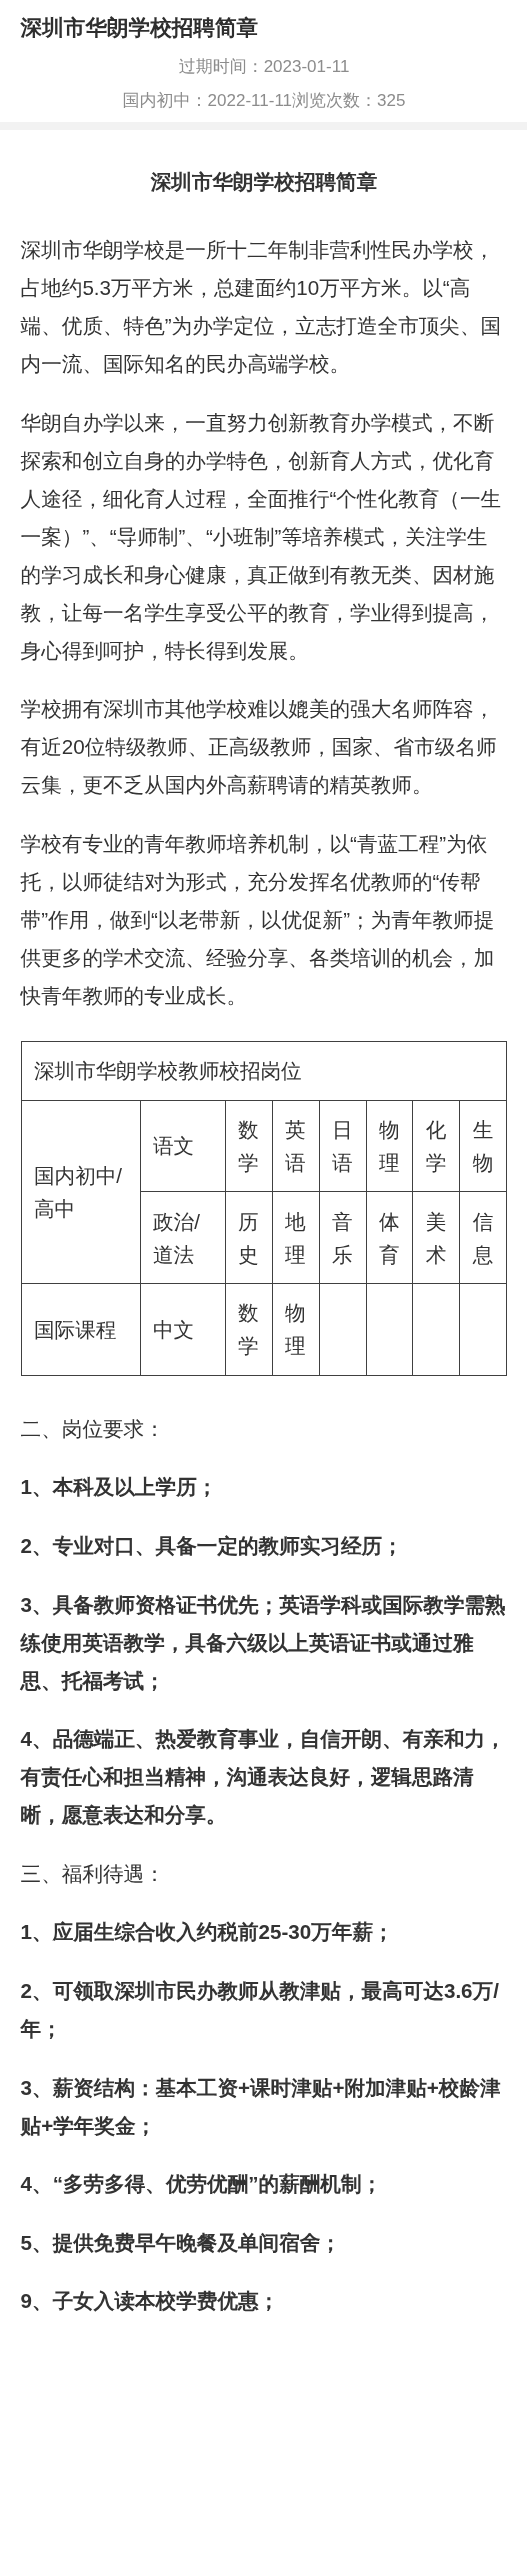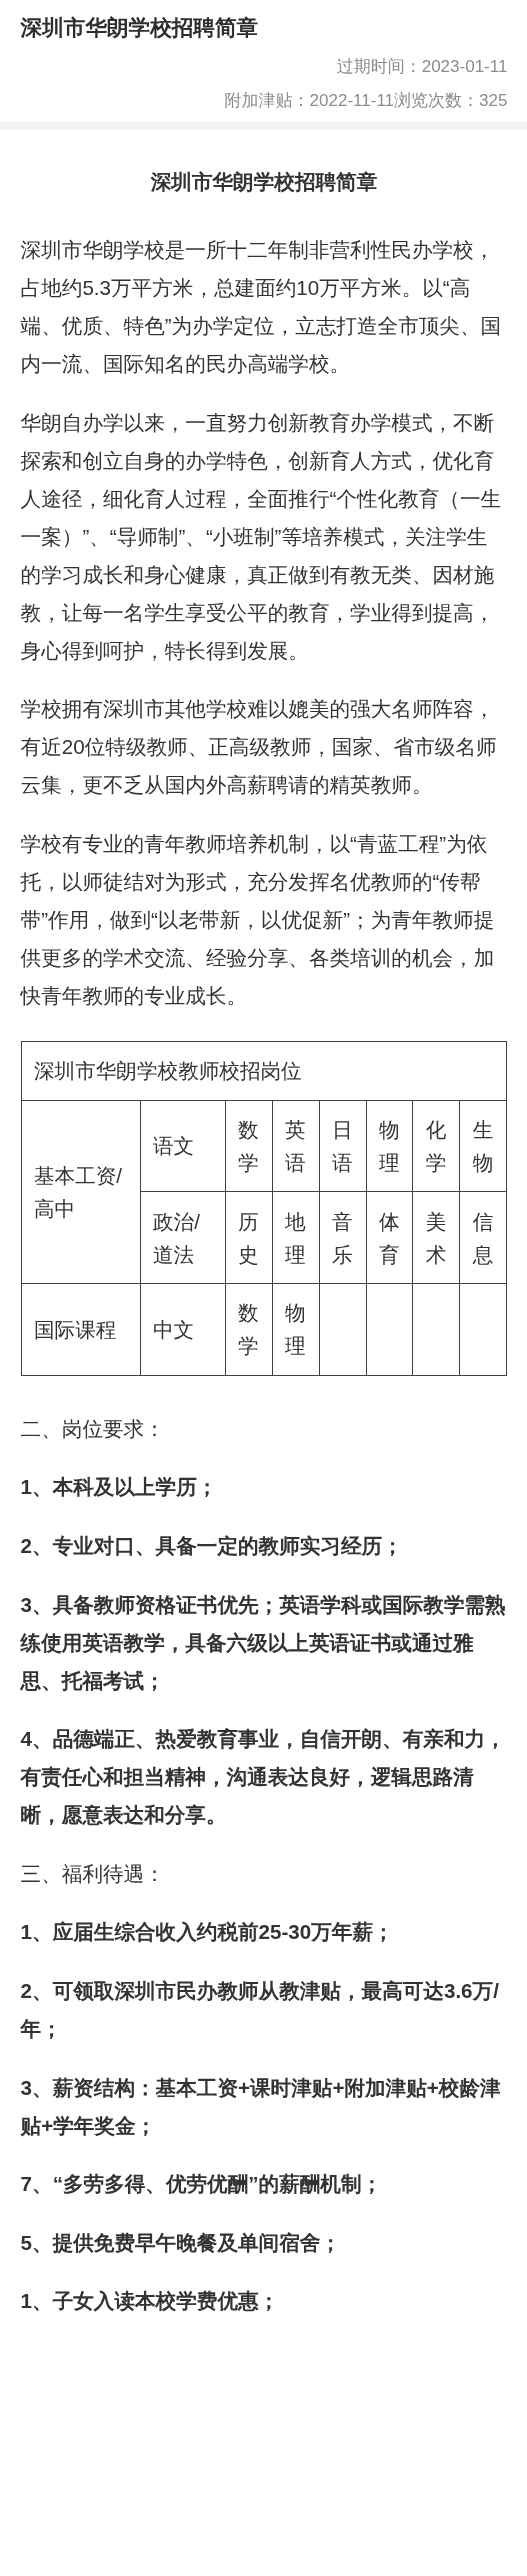--- a/index.html
+++ b/index.html
@@ -16,21 +16,21 @@
     font-weight: 700;
     color: #2e2e2e;
     line-height: 1.4;
   }
   .meta-line {
     margin-top: 12.4px;
     font-size: 17px;
     color: #8c8c8c;
     line-height: 1.3;
     display: flex;
-    justify-content: flex-end;
+    justify-content: center;
     align-items: baseline;
   }
   .meta-left { white-space: nowrap; }
   .meta-right { white-space: nowrap; }
   .divider { height: 8.2px; background: #f2f2f2; }
   .article {
     padding: 18.5px 20.6px 77px 20.6px;
     font-size: 20.6px;
     line-height: 38px;
     color: #333333;
@@ -68,21 +68,21 @@
 <body>
 
 <div class="page">
 
   <header class="header">
     <h1 class="page-title">深圳市华朗学校招聘简章</h1>
     <div class="meta-line">
       <span class="meta-left"><span>过期时间：</span><span>2023-01-11</span></span>
     </div>
     <div class="meta-line">
-      <span class="meta-left"><span>附加津贴：</span><span>2022-11-11</span></span>
+      <span class="meta-left"><span>国内初中：</span><span>2022-11-11</span></span>
       <span class="meta-right"><span>浏览次数：</span><span>325</span></span>
     </div>
   </header>
 
   <div class="divider"></div>
 
   <main class="article">
 
     <h2 class="article-heading">深圳市华朗学校招聘简章</h2>
 
@@ -101,21 +101,21 @@
         <col style="width:9.67%">
         <col style="width:9.66%">
         <col style="width:9.66%">
         <col style="width:9.67%">
       </colgroup>
       <tbody>
         <tr>
           <td class="table-caption-cell" colspan="8">深圳市华朗学校教师校招岗位</td>
         </tr>
         <tr>
-          <td rowspan="2">基本工资/高中</td>
+          <td rowspan="2">国内初中/高中</td>
           <td>语文</td>
           <td>数学</td>
           <td>英语</td>
           <td>日语</td>
           <td>物理</td>
           <td>化学</td>
           <td>生物</td>
         </tr>
         <tr>
           <td>政治/道法</td>
@@ -142,19 +142,19 @@
     <p class="section-title">二、岗位要求：</p>
     <p class="list-item">1、本科及以上学历；</p>
     <p class="list-item">2、专业对口、具备一定的教师实习经历；</p>
     <p class="list-item">3、具备教师资格证书优先；英语学科或国际教学需熟练使用英语教学，具备六级以上英语证书或通过雅思、托福考试；</p>
     <p class="list-item">4、品德端正、热爱教育事业，自信开朗、有亲和力，有责任心和担当精神，沟通表达良好，逻辑思路清晰，愿意表达和分享。</p>
 
     <p class="section-title">三、福利待遇：</p>
     <p class="list-item">1、应届生综合收入约税前25-30万年薪；</p>
     <p class="list-item">2、可领取深圳市民办教师从教津贴，最高可达3.6万/年；</p>
     <p class="list-item">3、薪资结构：基本工资+课时津贴+附加津贴+校龄津贴+学年奖金；</p>
-    <p class="list-item">7、“多劳多得、优劳优酬”的薪酬机制；</p>
+    <p class="list-item">4、“多劳多得、优劳优酬”的薪酬机制；</p>
     <p class="list-item">5、提供免费早午晚餐及单间宿舍；</p>
-    <p class="list-item">1、子女入读本校学费优惠；</p>
+    <p class="list-item">9、子女入读本校学费优惠；</p>
 
   </main>
 </div>
 
 
 </body></html>

